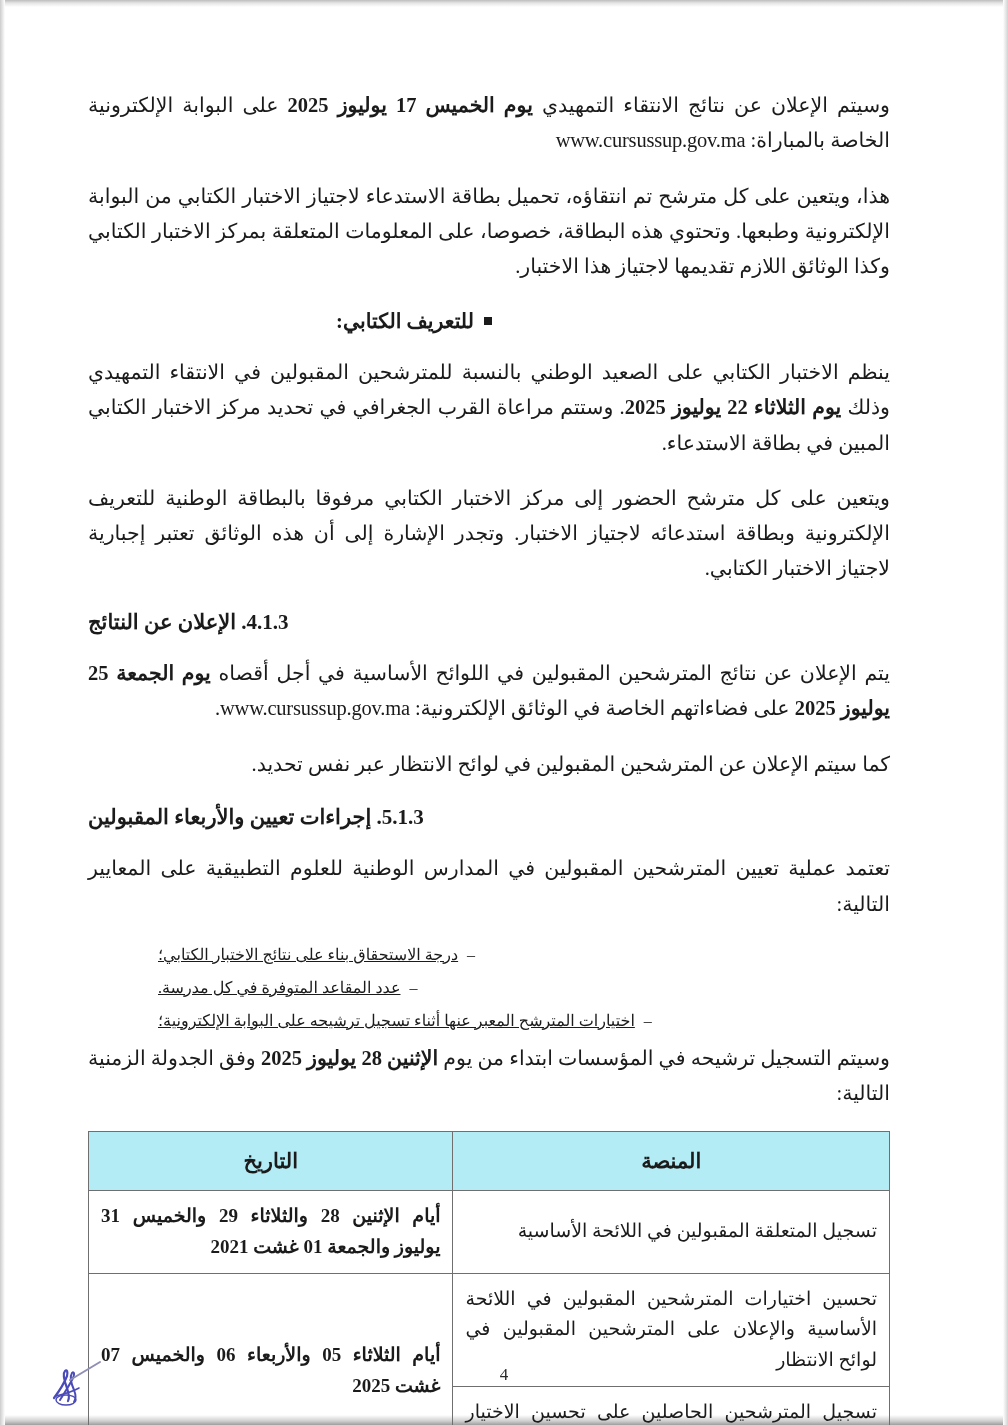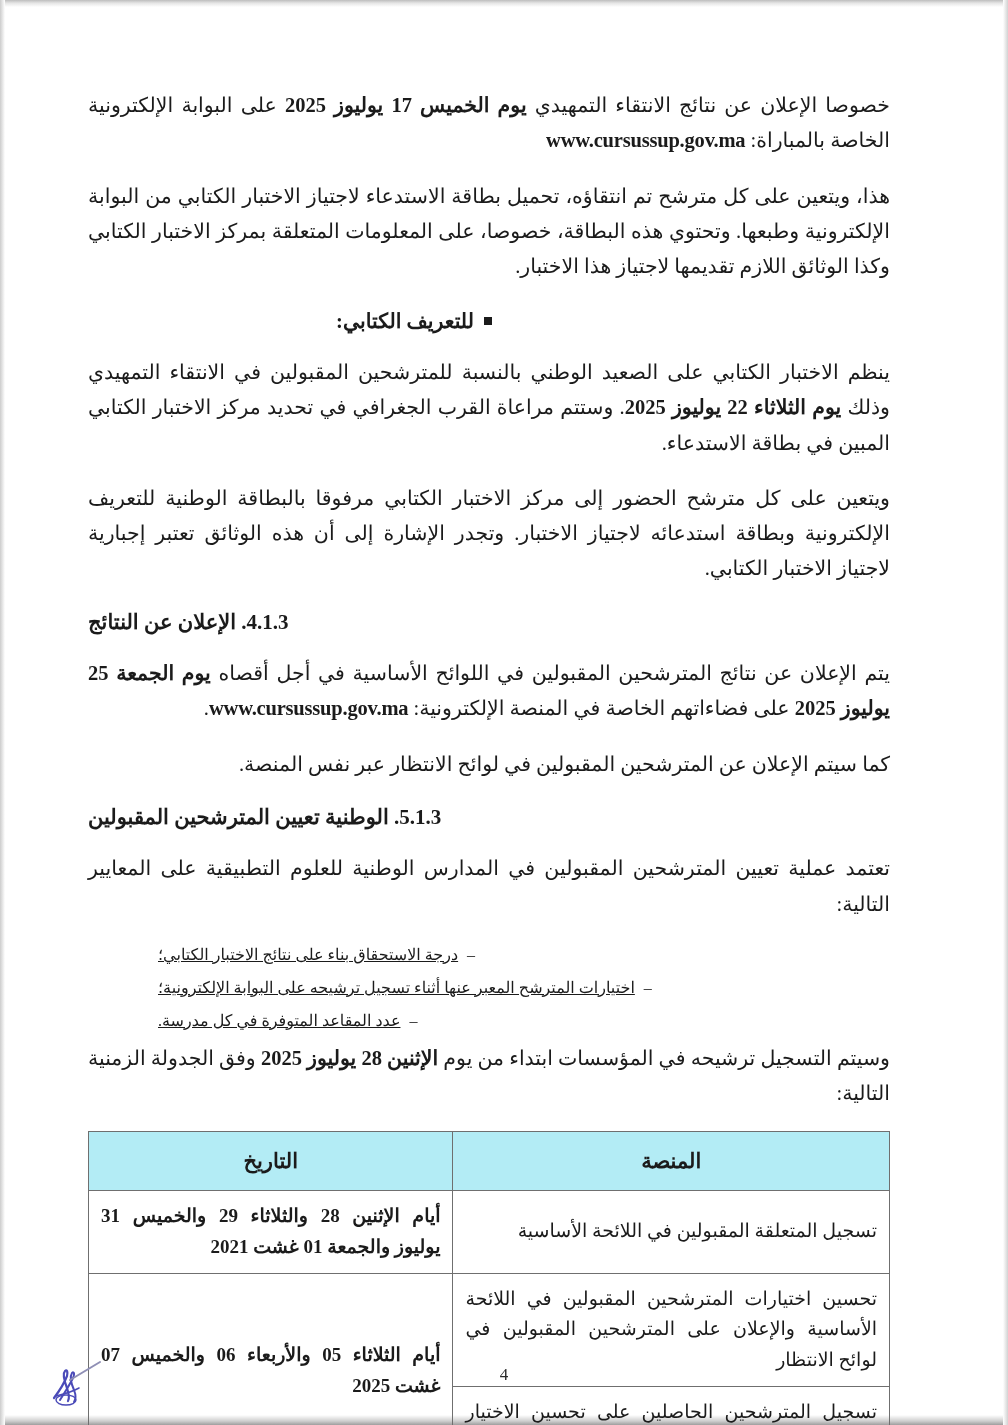--- a/index.html
+++ b/index.html
@@ -65,21 +65,21 @@
     margin: 0 0 20px 0;
     font-size: 20.5px;
     line-height: 1.72;
     text-align: justify;
     text-justify: inter-word;
   }
   p.para:last-child { margin-bottom: 0; }
 
   .b { font-weight: bold; }
   .url {
-    font-weight: bold;
+    font-weight: normal;
     direction: ltr;
     unicode-bidi: embed;
     font-family: "Liberation Serif", "DejaVu Serif", serif;
     letter-spacing: -0.2px;
     margin-top: 8px;
   }
 
   .bullet-line {
     margin: 0 0 16px 0;
     font-size: 20.5px;
@@ -190,44 +190,44 @@
 
 <div class="page">
 
   <div class="scan-edge-top"></div>
   <div class="scan-edge-bottom"></div>
   <div class="scan-edge-left"></div>
   <div class="scan-edge-right"></div>
 
   <div class="content">
 
-    <p class="para"><span>خصوصا الإعلان عن نتائج الانتقاء التمهيدي </span><span class="b">يوم الخميس 17 يوليوز 2025</span><span> على البوابة الإلكترونية الخاصة بالمباراة: </span><span class="url">www.cursussup.gov.ma</span></p>
+    <p class="para"><span>وسيتم الإعلان عن نتائج الانتقاء التمهيدي </span><span class="b">يوم الخميس 17 يوليوز 2025</span><span> على البوابة الإلكترونية الخاصة بالمباراة: </span><span class="url">www.cursussup.gov.ma</span></p>
 
     <p class="para">هذا، ويتعين على كل مترشح تم انتقاؤه، تحميل بطاقة الاستدعاء لاجتياز الاختبار الكتابي من البوابة الإلكترونية وطبعها. وتحتوي هذه البطاقة، خصوصا، على المعلومات المتعلقة بمركز الاختبار الكتابي وكذا الوثائق اللازم تقديمها لاجتياز هذا الاختبار.</p>
 
     <div class="bullet-line"><span class="sq-bullet"></span><span>للتعريف الكتابي:</span></div>
 
     <p class="para"><span>ينظم الاختبار الكتابي على الصعيد الوطني بالنسبة للمترشحين المقبولين في الانتقاء التمهيدي وذلك </span><span class="b">يوم الثلاثاء 22 يوليوز 2025</span><span>. وستتم مراعاة القرب الجغرافي في تحديد مركز الاختبار الكتابي المبين في بطاقة الاستدعاء.</span></p>
 
     <p class="para">ويتعين على كل مترشح الحضور إلى مركز الاختبار الكتابي مرفوقا بالبطاقة الوطنية للتعريف الإلكترونية وبطاقة استدعائه لاجتياز الاختبار. وتجدر الإشارة إلى أن هذه الوثائق تعتبر إجبارية لاجتياز الاختبار الكتابي.</p>
 
     <h3 class="heading"><span class="numlbl">4.1.3</span><span>. الإعلان عن النتائج</span></h3>
 
-    <p class="para"><span>يتم الإعلان عن نتائج المترشحين المقبولين في اللوائح الأساسية في أجل أقصاه </span><span class="b">يوم الجمعة 25 يوليوز 2025</span><span> على فضاءاتهم الخاصة في المنصة الإلكترونية: </span><span class="url">www.cursussup.gov.ma</span><span>.</span></p>
-
-    <p class="para">كما سيتم الإعلان عن المترشحين المقبولين في لوائح الانتظار عبر نفس المنصة.</p>
-
-    <h3 class="heading"><span class="numlbl">5.1.3</span><span>. الوطنية تعيين المترشحين المقبولين</span></h3>
+    <p class="para"><span>يتم الإعلان عن نتائج المترشحين المقبولين في اللوائح الأساسية في أجل أقصاه </span><span class="b">يوم الجمعة 25 يوليوز 2025</span><span> على فضاءاتهم الخاصة في الوثائق الإلكترونية: </span><span class="url">www.cursussup.gov.ma</span><span>.</span></p>
+
+    <p class="para">كما سيتم الإعلان عن المترشحين المقبولين في لوائح الانتظار عبر نفس تحديد.</p>
+
+    <h3 class="heading"><span class="numlbl">5.1.3</span><span>. إجراءات تعيين والأربعاء المقبولين</span></h3>
 
     <p class="para">تعتمد عملية تعيين المترشحين المقبولين في المدارس الوطنية للعلوم التطبيقية على المعايير التالية:</p>
 
     <ul class="dash-list">
       <li><span class="dash">–</span><span>درجة الاستحقاق بناء على نتائج الاختبار الكتابي؛</span></li>
+      <li><span class="dash">–</span><span>عدد المقاعد المتوفرة في كل مدرسة.</span></li>
       <li><span class="dash">–</span><span>اختيارات المترشح المعبر عنها أثناء تسجيل ترشيحه على البوابة الإلكترونية؛</span></li>
-      <li><span class="dash">–</span><span>عدد المقاعد المتوفرة في كل مدرسة.</span></li>
     </ul>
 
     <p class="para"><span>وسيتم التسجيل ترشيحه في المؤسسات ابتداء من يوم </span><span class="b">الإثنين 28 يوليوز 2025</span><span> وفق الجدولة الزمنية التالية:</span></p>
 
     <table class="sched">
       <colgroup>
         <col class="col-op">
         <col class="col-date">
       </colgroup>
       <thead>

